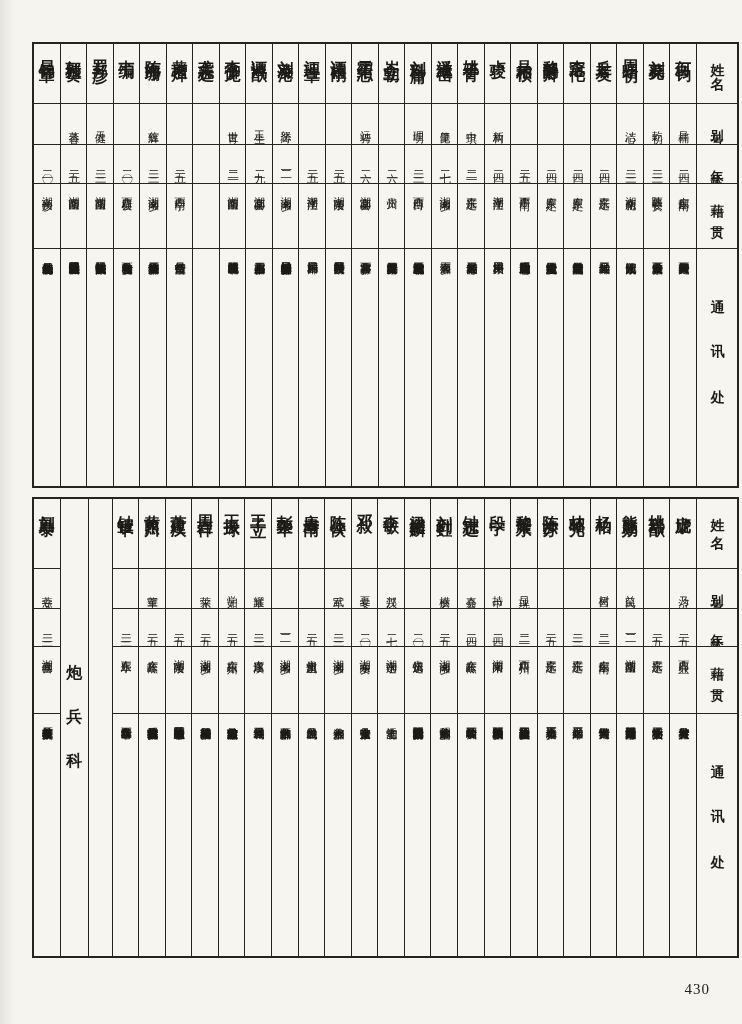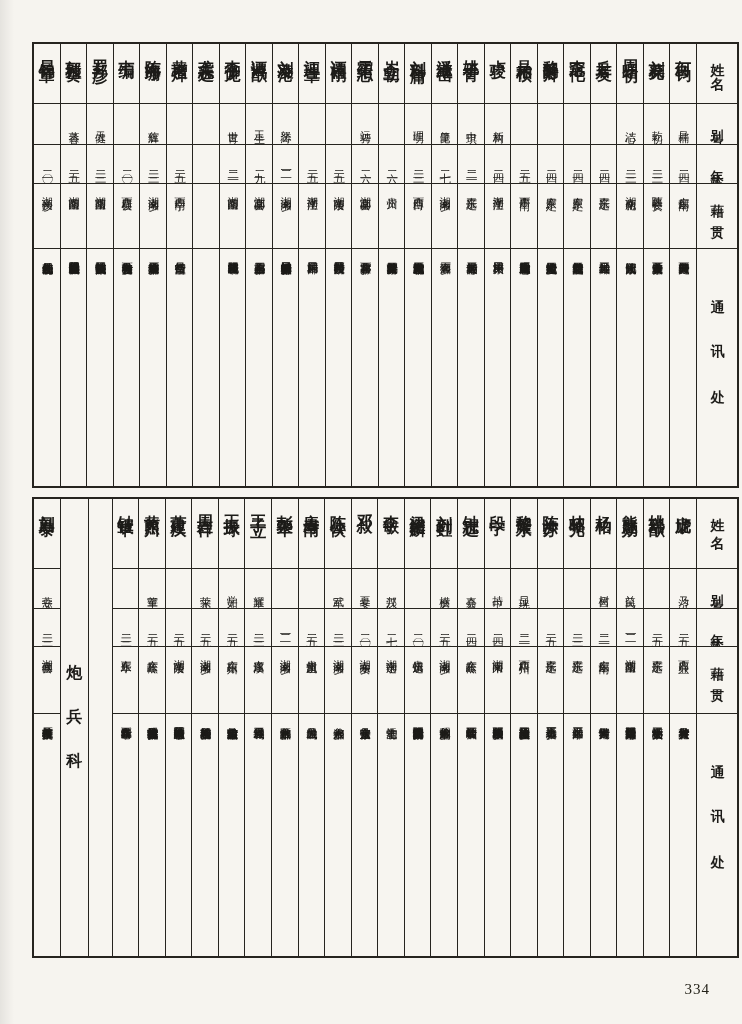--- a/index.html
+++ b/index.html
@@ -903,14 +903,14 @@
           <span class="vt">二三</span>
         </div>
         <div class="cell r-origin">
           <span class="vt">湖南攸县</span>
         </div>
         <div class="cell r-addr">
           <span class="vt">攸县新市何厚丰转李桂茂交</span>
         </div>
       </div>
     </div>
-  <div class="page-number">334</div>
+  <div class="page-number">430</div>
 </div>
 
 </body></html>

